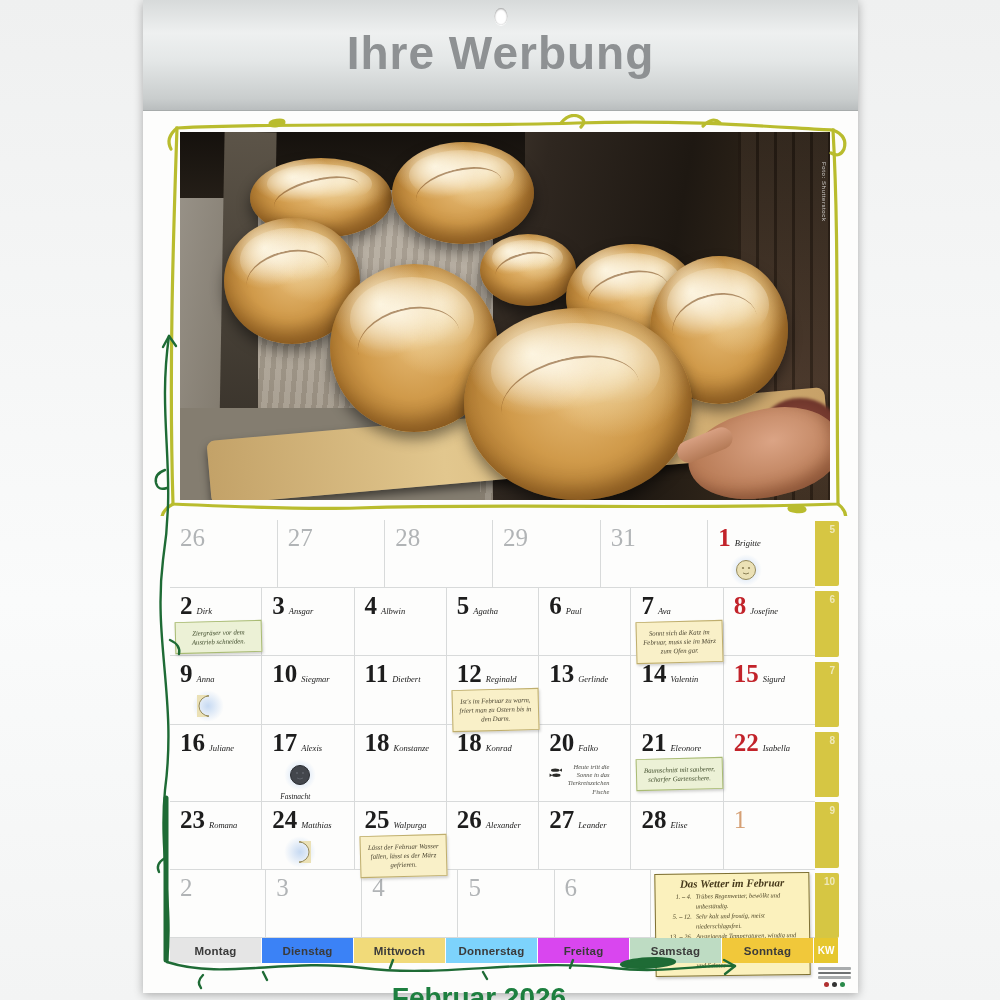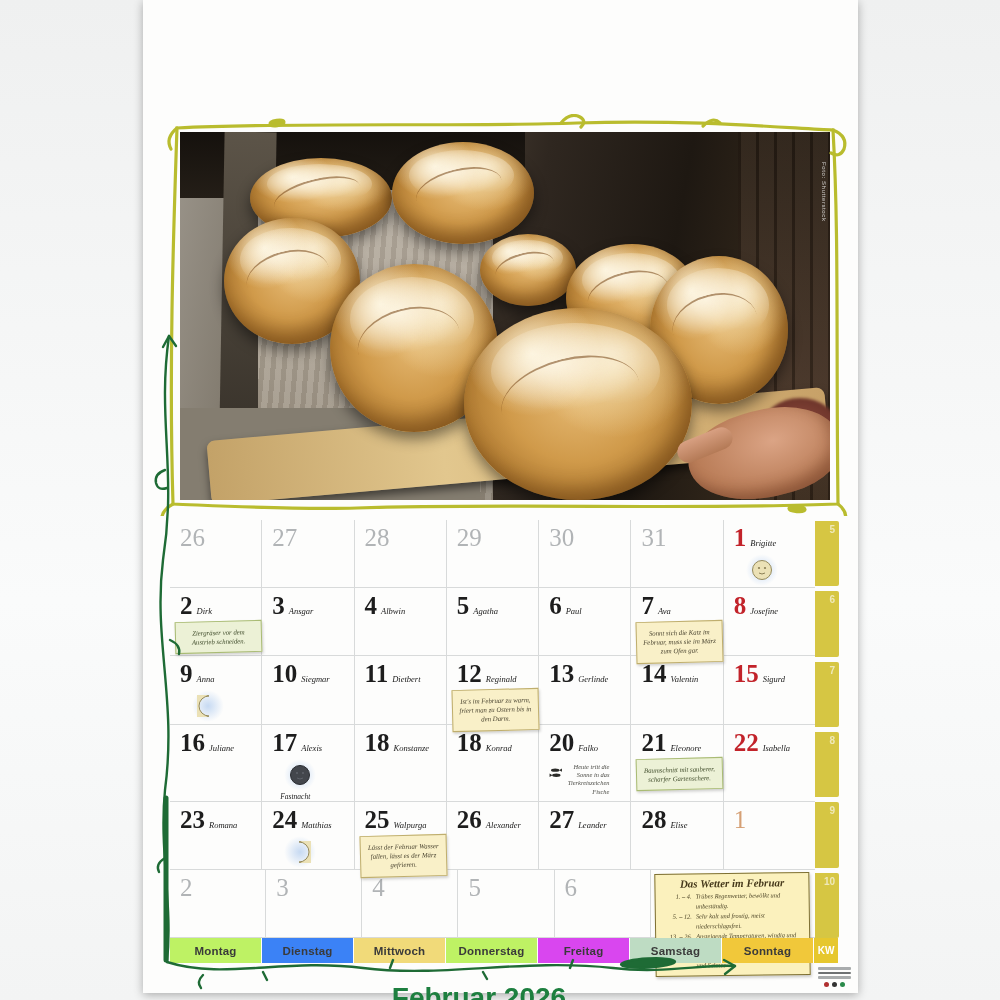--- a/index.html
+++ b/index.html
@@ -103,20 +103,24 @@
   .logo-bar.b2{background:#6f7273;}
   .logo-dots{display:flex;gap:3px;justify-content:center;margin-top:1px;}
   .logo-dot{width:5px;height:5px;border-radius:50%;}
 </style>
 </head>
 <body>
 
 <div class="stage">
   <div class="sheet">
 
+    <div class="header">
+      <div class="hole"></div>
+      <div class="adv-title">Ihre Werbung</div>
+    </div>
 
     <div class="photo-wrap">
       <div class="photo">
         <div class="ph-bg"></div>
         <div class="ph-dark-top"></div>
         <div class="ph-doorframe"></div>
         <div class="ph-wall"></div>
         <div class="ph-right-door"></div>
         <div class="ph-ledge"></div>
         <div class="ph-peel"></div>
@@ -166,25 +170,20 @@
               <span class="num gray">28</span>
             </div>
           </div>
           <div class="cal-cell">
             <div class="daytop">
               <span class="num gray">29</span>
             </div>
           </div>
           <div class="cal-cell">
             <div class="daytop">
-              <span class="num gray">30</span>
-            </div>
-          </div>
-          <div class="cal-cell">
-            <div class="daytop">
               <span class="num gray">31</span>
             </div>
           </div>
           <div class="cal-cell">
             <div class="daytop">
               <span class="num red">1</span>
               <span class="dayname">Brigitte</span>
             </div>
             <div class="moonwrap">
               <svg width="22" height="22" viewBox="0 0 22 22">
@@ -471,24 +470,24 @@
           <span class="kwnum">8</span>
         </div>
         <div class="kwtab">
           <span class="kwnum">9</span>
         </div>
         <div class="kwtab">
           <span class="kwnum">10</span>
         </div>
       </div>
     <div class="weekday-bar">
-        <div class="wd" style="background: #bef264;">Montag</div>
+        <div class="wd" style="background: #e5e5e5;">Montag</div>
         <div class="wd" style="background: #3b82f6;">Dienstag</div>
         <div class="wd" style="background: rgb(241, 218, 121);">Mittwoch</div>
-        <div class="wd" style="background: #bef264;">Donnerstag</div>
+        <div class="wd" style="background: #7dd3fc;">Donnerstag</div>
         <div class="wd" style="background: #d946ef;">Freitag</div>
         <div class="wd" style="background: rgb(190, 220, 195);">Samstag</div>
         <div class="wd" style="background: rgb(241, 200, 58);">Sonntag</div>
         <div class="wd-kw">KW</div>
       </div>
 
     <div class="month-title">Februar 2026</div>
     <div class="logo">
       <div class="logo-bar"></div>
       <div class="logo-bar b2"></div>

